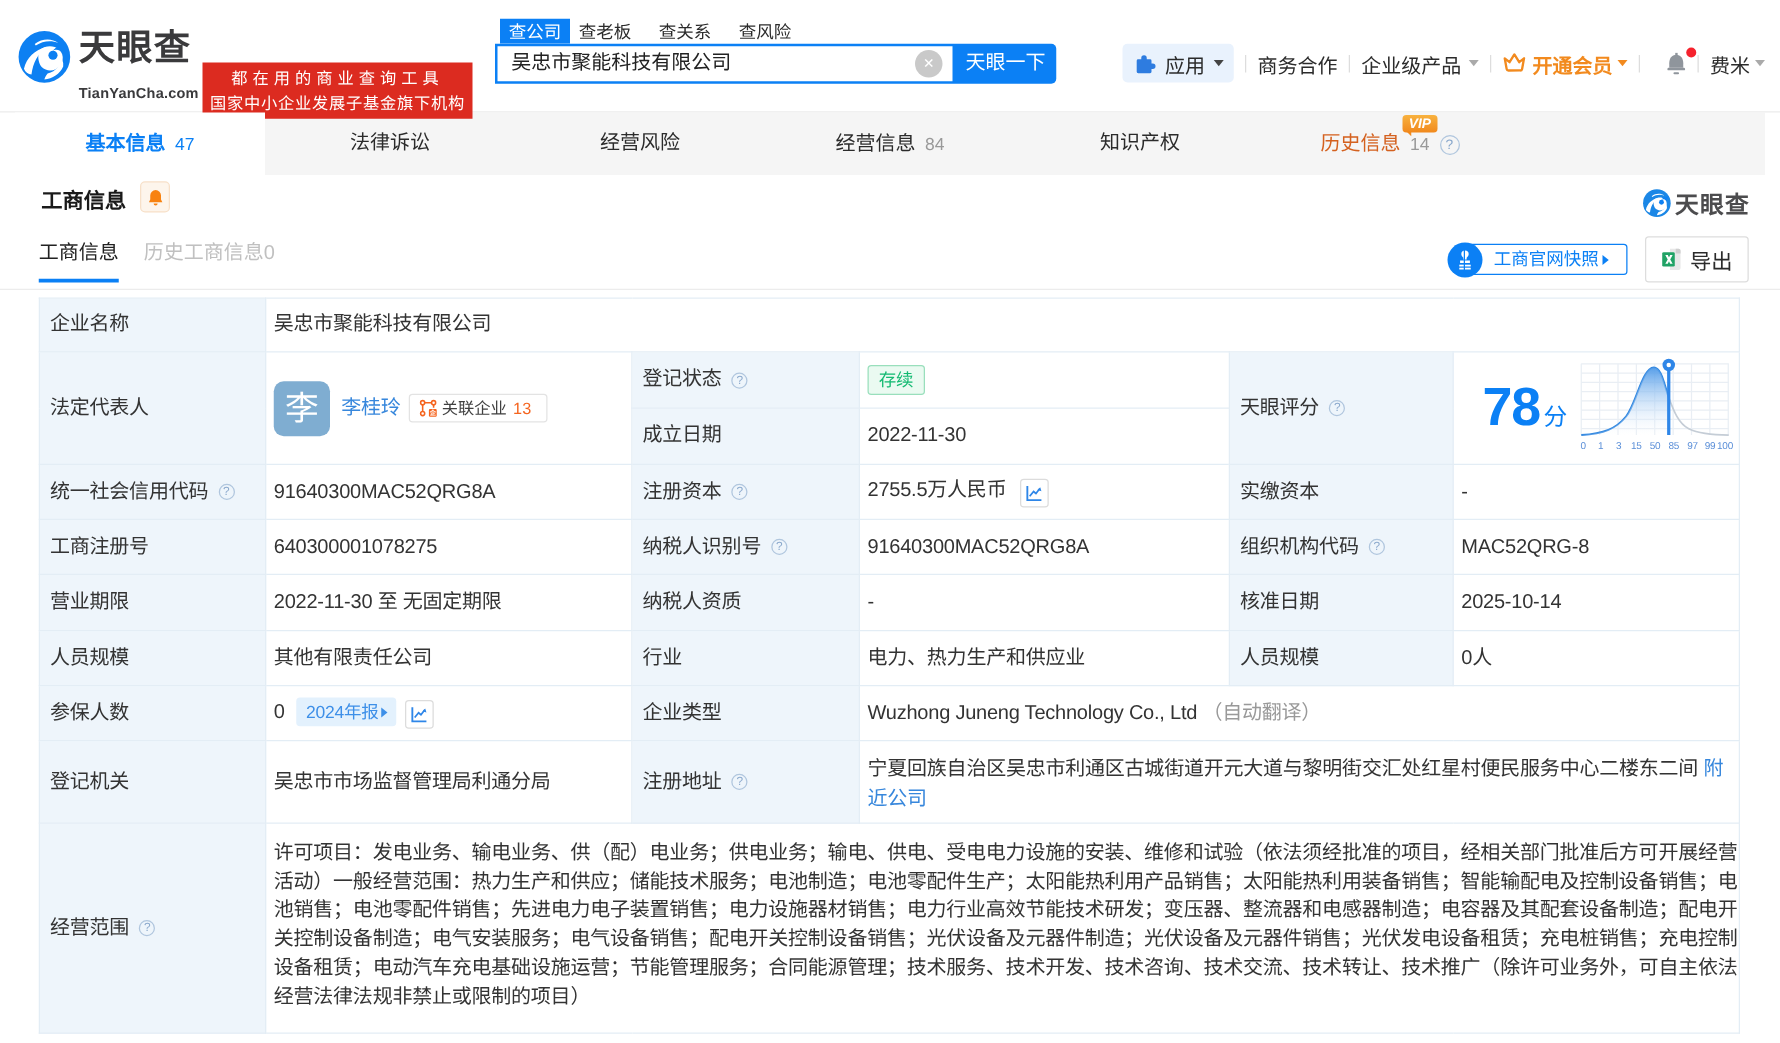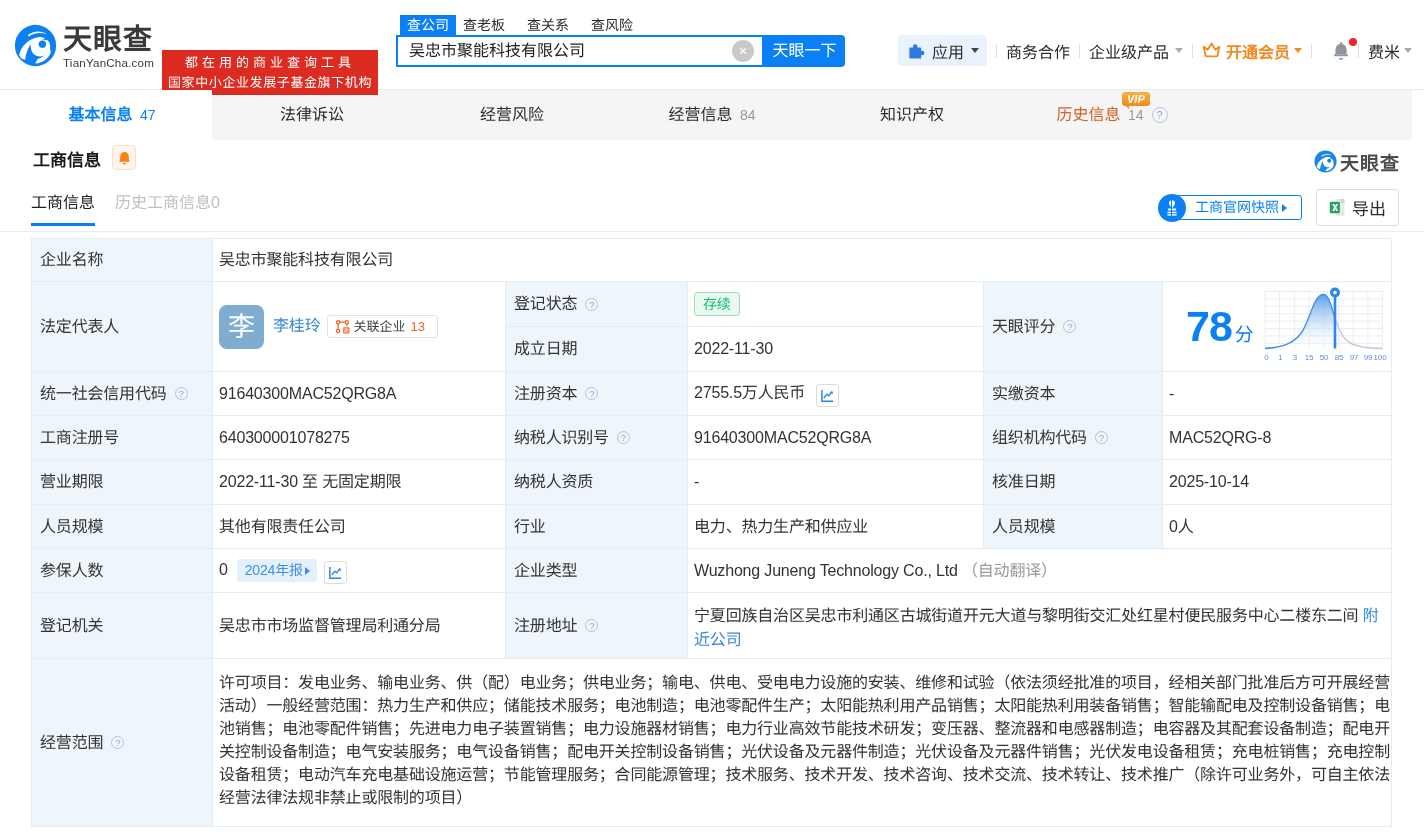--- a/index.html
+++ b/index.html
@@ -2,21 +2,21 @@
 <html lang="zh-CN"><head>
 <meta charset="utf-8">
 <title>吴忠市聚能科技有限公司</title>
 <style>
 * { margin:0; padding:0; box-sizing:border-box; }
 html,body { width:1424px; height:834px; overflow:hidden; background:#fff;
   font-family:"Liberation Sans", sans-serif; color:#333; }
 .hdr { position:relative; height:90px; background:#fff; border-bottom:1px solid #ebebeb; }
 .logo-circ { position:absolute; left:14px; top:24px; width:43px; height:43px; }
 .logo-tyc { position:absolute; left:63px; top:25px; font-size:29px; font-weight:700; color:#3a3a3c; letter-spacing:1px; line-height:1; }
-.logo-sub { position:absolute; left:63px; top:56px; font-size:11.6px; font-weight:400; color:#3a3a3c; letter-spacing:0.2px; }
+.logo-sub { position:absolute; left:63px; top:68px; font-size:11.6px; font-weight:700; color:#3a3a3c; letter-spacing:0.2px; }
 .redbox { position:absolute; left:162px; top:22px; width:216px; height:45px; background:#dc2b20; color:#fff;
   font-size:13px; text-align:center; line-height:1.55; padding-top:3px;margin-top:28px; }
 .redbox .l1 { letter-spacing:4px; }
 .redbox .l2 { letter-spacing:0.6px; }
 .stabs { position:absolute; left:400px; top:15px; height:20px; display:flex; font-size:14px; }
 .stab { line-height:20px; color:#2b2b2b; margin-right:22px; }
 .stab.on { background:#0b80f5; color:#fff; margin-right:7px; padding:0 7px; }
 .sinput { position:absolute; left:396px; top:35px; width:368px; height:32px; border:2px solid #0b80f5; background:#fff;
   font-size:16px; color:#222; line-height:28px; padding-left:11px; }
 .sclear { position:absolute; left:732px; top:40px; width:22px; height:22px; border-radius:50%; background:#c9c9c9; color:#fff; text-align:center; line-height:22px; font-size:11px; }

